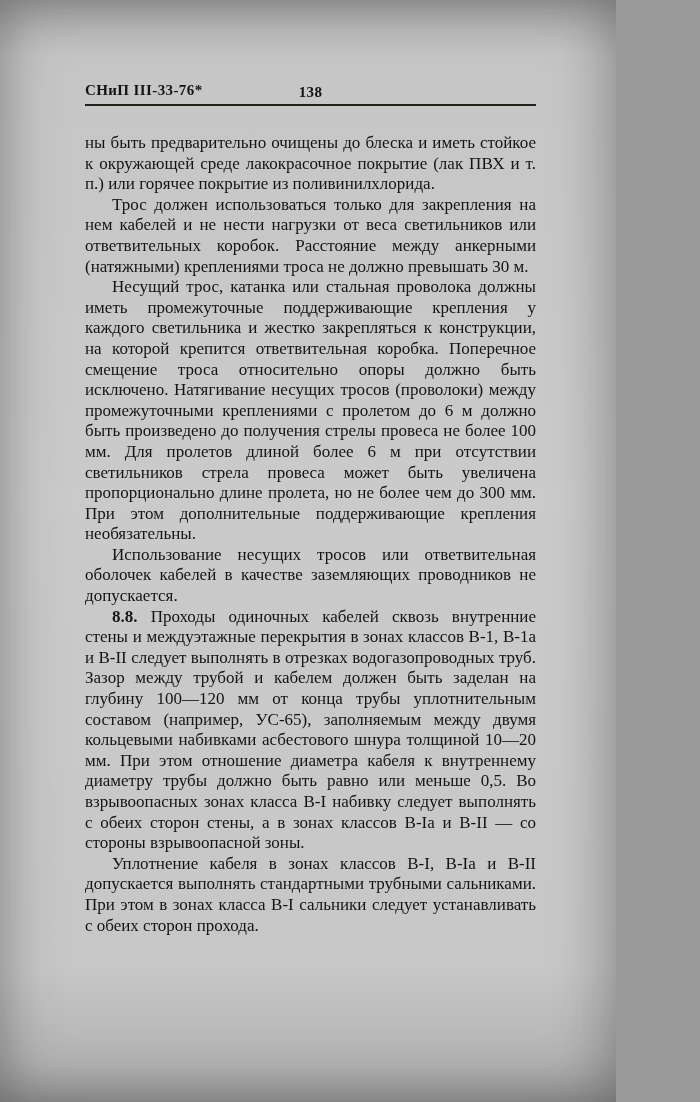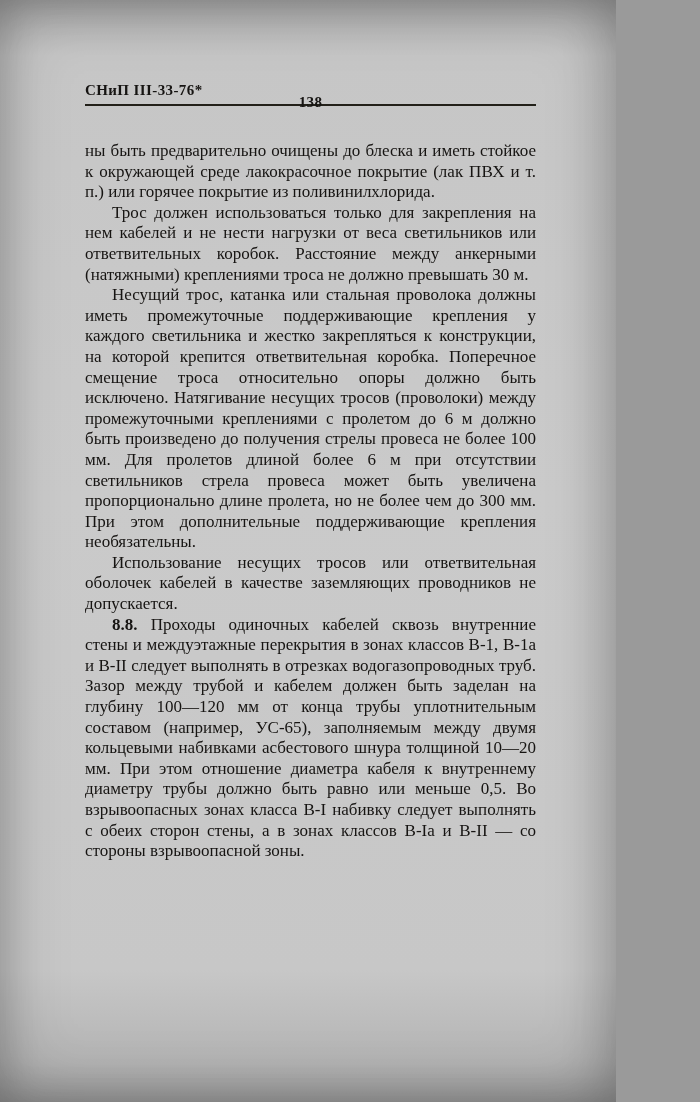--- a/index.html
+++ b/index.html
@@ -28,30 +28,30 @@
   }
   .page-header {
     position: relative;
     height: 20px;
     font-size: 15px;
     font-weight: bold;
     letter-spacing: 0.4px;
   }
   .doc-code { position: absolute; left: 0; top: 0; }
   .page-number {
-    position: absolute; left: 0; right: 0; top: 12px;
+    position: absolute; left: 0; right: 0; top: 2px;
     text-align: center;
   }
   .header-rule {
     border: none;
     border-top: 2.5px solid #222019;
     margin: 2px 0 0 0;
   }
   .text-block {
-    margin-top: 35px;
+    margin-top: 27px;
     font-size: 17px;
     line-height: 20.6px;
     text-align: justify;
     text-justify: inter-word;
   }
   .text-block p { margin: 0; }
   .text-block p.ind { text-indent: 27px; }
   .section-number { font-weight: bold; }
 </style>
 </head>
@@ -65,16 +65,17 @@
       <span class="page-number">138</span>
     </div>
     <hr class="header-rule">
 
     <div class="text-block">
       <p><span class="section-number"></span> <span>ны быть предварительно очищены до блеска и иметь стойкое к окружающей среде лакокрасочное покрытие (лак ПВХ и т. п.) или горячее покрытие из поливинилхлорида.</span></p>
       <p class="ind"><span class="section-number"></span> <span>Трос должен использоваться только для закрепления на нем кабелей и не нести нагрузки от веса светильников или ответвительных коробок. Расстояние между анкерными (натяжными) креплениями троса не должно превышать 30 м.</span></p>
       <p class="ind"><span class="section-number"></span> <span>Несущий трос, катанка или стальная проволока должны иметь промежуточные поддерживающие крепления у каждого светильника и жестко закрепляться к конструкции, на которой крепится ответвительная коробка. Поперечное смещение троса относительно опоры должно быть исключено. Натягивание несущих тросов (проволоки) между промежуточными креплениями с пролетом до 6 м должно быть произведено до получения стрелы провеса не более 100 мм. Для пролетов длиной более 6 м при отсутствии светильников стрела провеса может быть увеличена пропорционально длине пролета, но не более чем до 300 мм. При этом дополнительные поддерживающие крепления необязательны.</span></p>
       <p class="ind"><span class="section-number"></span> <span>Использование несущих тросов или ответвительная оболочек кабелей в качестве заземляющих проводников не допускается.</span></p>
       <p class="ind"><span class="section-number">8.8.</span> <span>Проходы одиночных кабелей сквозь внутренние стены и междуэтажные перекрытия в зонах классов В-1, В-1а и В-II следует выполнять в отрезках водогазопроводных труб. Зазор между трубой и кабелем должен быть заделан на глубину 100—120 мм от конца трубы уплотнительным составом (например, УС-65), заполняемым между двумя кольцевыми набивками асбестового шнура толщиной 10—20 мм. При этом отношение диаметра кабеля к внутреннему диаметру трубы должно быть равно или меньше 0,5. Во взрывоопасных зонах класса В-I набивку следует выполнять с обеих сторон стены, а в зонах классов В-Iа и В-II — со стороны взрывоопасной зоны.</span></p>
+      <p class="ind"><span class="section-number"></span> <span>Уплотнение кабеля в зонах классов В-I, В-Iа и В-II допускается выполнять стандартными трубными сальниками. При этом в зонах класса В-I сальники следует устанавливать с обеих сторон прохода.</span></p>
     </div>
 
   </div>
 </div>
 
 </body></html>

